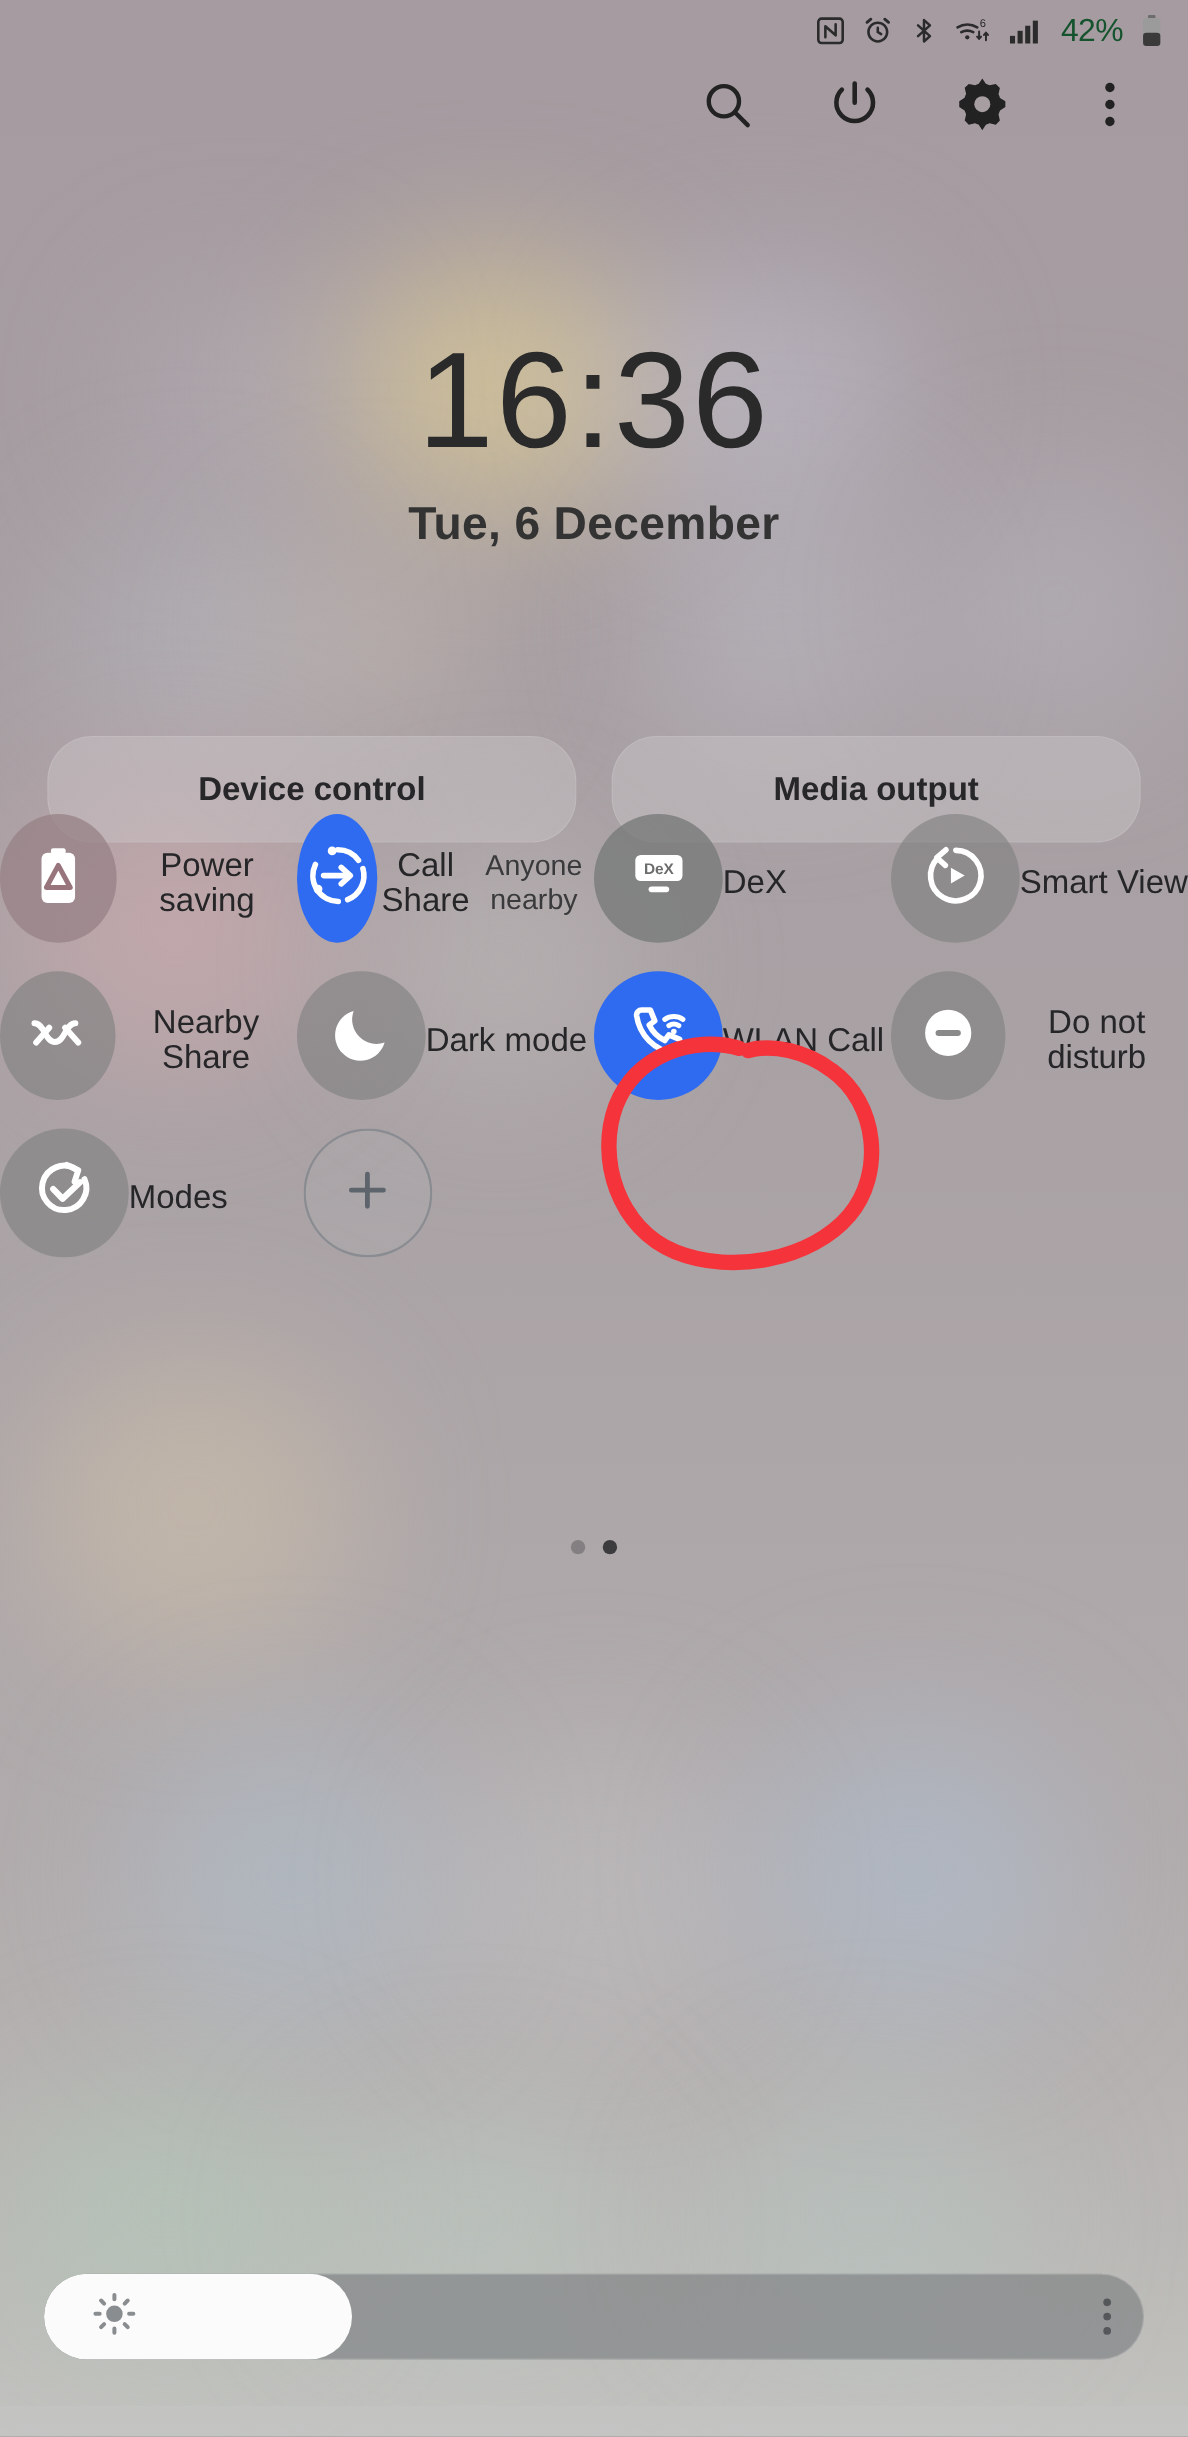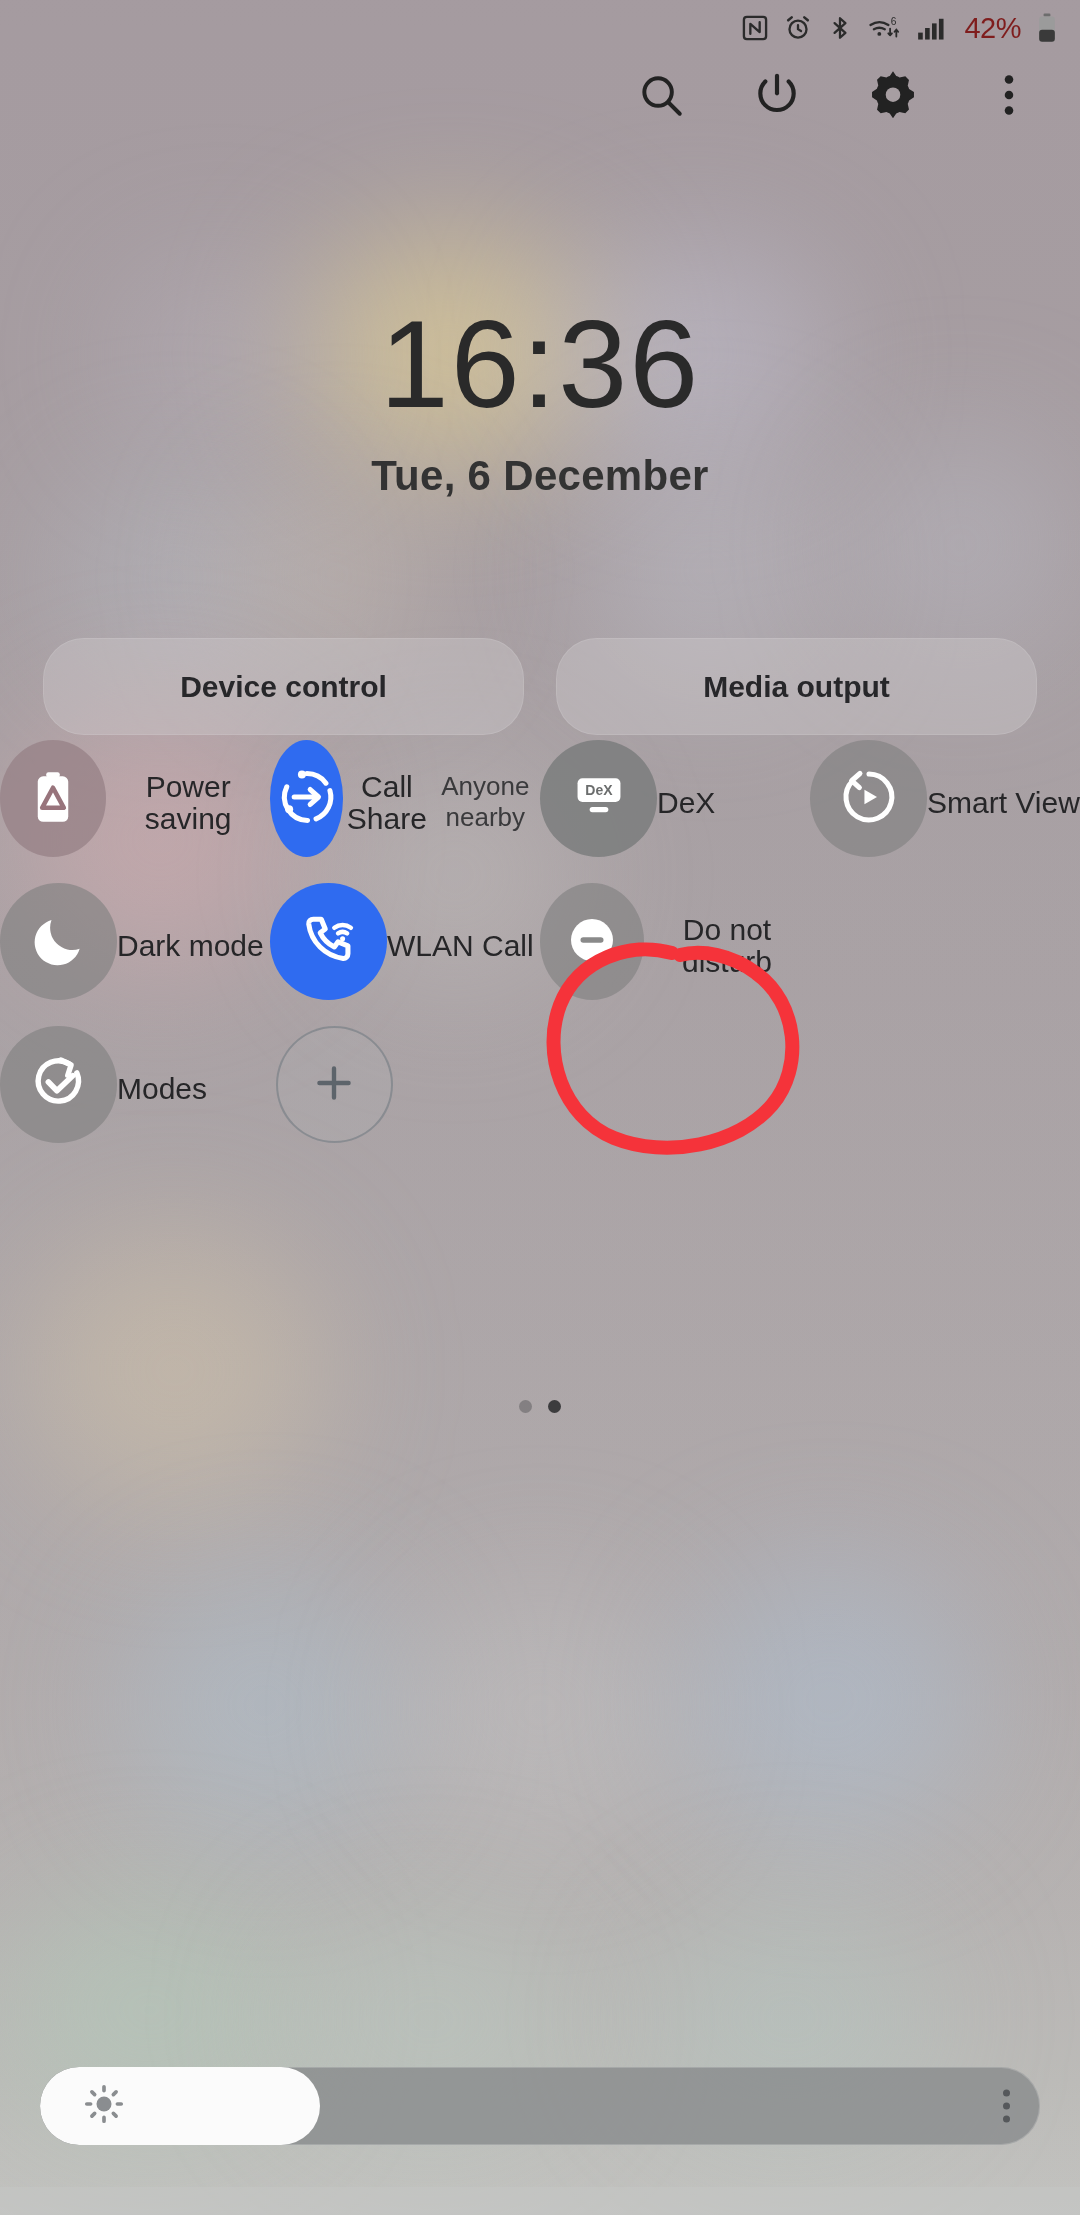--- a/index.html
+++ b/index.html
@@ -13,35 +13,35 @@
   .blob{position:absolute;border-radius:50%;filter:blur(65px);}
   #wpbase{position:absolute;inset:0;
     background:
       linear-gradient(180deg,#a79da2 0%,#a79ea2 22%,#a9a1a4 45%,#ada6a8 62%,#b0aaab 75%,#b6b2b1 86%,#bcbbb8 94%,#c3c3c0 100%);
   }
   #wpveil{position:absolute;inset:0;background:linear-gradient(180deg,rgba(160,150,155,.30),rgba(170,165,168,.16) 40%,rgba(190,190,188,.10) 100%);}
   
   #statusbar{position:absolute;top:0;left:0;width:1080px;height:56px;
     display:flex;align-items:center;justify-content:flex-end;padding-right:22px;box-sizing:border-box;gap:15px;}
   .sb-ico{display:flex;align-items:center;justify-content:center;}
-  #battpct{font-size:29px;color:#7f1d1d;letter-spacing:-.5px;font-weight:400;margin-left:2px;}
+  #battpct{font-size:29px;color:#14532d;letter-spacing:-.5px;font-weight:400;margin-left:2px;}
   
   #toolbar{position:absolute;top:62px;left:0;width:1080px;height:66px;
     display:flex;align-items:center;justify-content:flex-end;padding-right:40px;box-sizing:border-box;gap:54px;}
   .tb-btn{width:62px;height:62px;display:flex;align-items:center;justify-content:center;cursor:pointer;}
   
   #clockwrap{position:absolute;top:302px;left:0;width:1080px;text-align:center;}
   #clock{font-size:124px;line-height:1;color:#2a2a2a;font-weight:300;letter-spacing:2px;
     font-family:"Liberation Sans","DejaVu Sans",sans-serif;}
   #datetext{margin-top:26px;font-size:42px;color:#333;font-weight:700;letter-spacing:.3px;}
   
   #pills{position:absolute;top:638px;left:43px;width:994px;display:flex;gap:32px;}
   .pill{flex:1;height:97px;border-radius:41px;display:flex;align-items:center;justify-content:center;
     background:rgba(205,201,203,.42);font-size:30px;color:#27272a;font-weight:600;cursor:pointer;
-    box-shadow:inset 0 0 0 1px rgba(255,255,255,.10);}
+    box-shadow:inset 0 0 0 1px rgba(255,255,255,.10);margin-top:31px;}
   
   #tiles{position:absolute;top:740px;left:0;width:1080px;}
   .tilerow{display:flex;width:1080px;}
   .tile{width:270px;display:flex;flex-direction:row;align-items:center;}
   .tcircle{width:117px;height:117px;border-radius:50%;display:flex;align-items:center;justify-content:center;
     cursor:pointer;position:relative;}
   .c-grey{background:rgba(128,128,128,.62);}
   .c-greydark{background:rgba(120,122,122,.80);}
   .c-mauve{background:rgba(150,128,133,.74);}
   .c-blue{background:#2f6bf0;}
@@ -232,20 +232,32 @@
             <path d="M8.6 3.2 5.5 5.9l2.9 2.6" fill="none" stroke="#fff" stroke-width="1.9" stroke-linecap="round" stroke-linejoin="round"></path>
             <path d="M10.3 9.3v5.4l4.7-2.7z" fill="#fff"></path>
           </svg>
         </span>
       </div>
       <div class="tlabel">Smart View</div>
     </div>
   </div>
 
   <div class="tilerow row2">
+    <div class="tile">
+      <div class="tcircle c-grey">
+        <span>
+          <svg width="62" height="62" viewBox="0 0 24 24">
+            <path d="M4 8.6c3.6 0 3.6 6.6 7.2 6.6s3.6-6.6 7.2-6.6" fill="none" stroke="#fff" stroke-width="2.1" stroke-linecap="round"></path>
+            <path d="M4.6 15.4 9.2 10.2" stroke="#fff" stroke-width="2.1" stroke-linecap="round"></path>
+            <path d="M14.8 10.2l4.6 5.2" stroke="#fff" stroke-width="2.1" stroke-linecap="round"></path>
+          </svg>
+        </span>
+      </div>
+      <div class="tlabel">Nearby Share</div>
+    </div>
 
     <div class="tile">
       <div class="tcircle c-grey">
         <span>
           <svg width="62" height="62" viewBox="0 0 24 24">
             <path d="M20 15.4A8.6 8.6 0 0 1 9.1 4.3 8.9 8.9 0 1 0 20 15.4z" fill="#fff"></path>
           </svg>
         </span>
       </div>
       <div class="tlabel">Dark mode</div>

